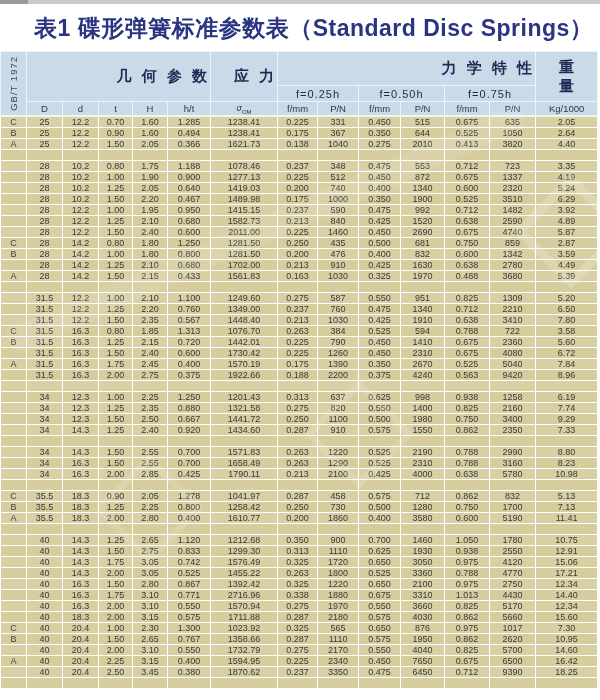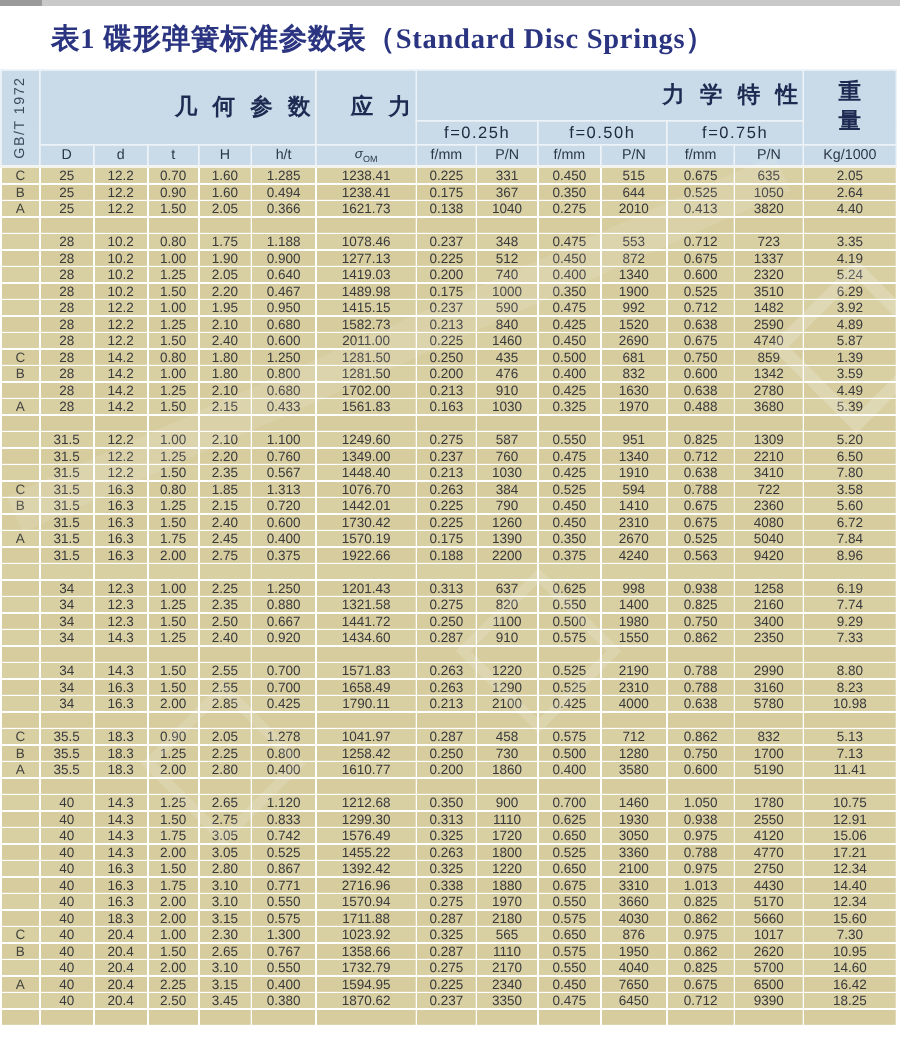--- a/index.html
+++ b/index.html
@@ -4,23 +4,22 @@
 <style>
   html,body{margin:0;padding:0;}
   body{
     width:600px;height:700px;overflow:hidden;background:#ffffff;
     font-family:"Liberation Sans","DejaVu Sans",sans-serif;
     position:relative;
   }
   .top-strip{height:4px;background:linear-gradient(90deg,#9a9a9a 0 28px,#c9c9c9 28px 100%);}
   .page-title{
     margin:9px 0 7px 34px;
-    font-size:19px;font-weight:bold;color:#2a3480;letter-spacing:0.5px;
+    font-size:23px;font-weight:bold;color:#2a3480;letter-spacing:0.5px;
     white-space:nowrap;
-    font-family:Liberation Serif, serif;
   }
   table.springs{
     width:597px;border-collapse:collapse;table-layout:fixed;
     margin-left:0;
   }
   
   thead th{
     background:#c9dbe8;border:1px solid #edf3f7;
     font-weight:normal;color:#22304f;padding:0;
   }
@@ -303,21 +302,21 @@
         <td>0.80</td>
         <td>1.80</td>
         <td>1.250</td>
         <td>1281.50</td>
         <td>0.250</td>
         <td>435</td>
         <td>0.500</td>
         <td>681</td>
         <td>0.750</td>
         <td>859</td>
-        <td>1.39</td>
+        <td>2.87</td>
       </tr>
       <tr>
         <td class="lab">B</td>
         <td>28</td>
         <td>14.2</td>
         <td>1.00</td>
         <td>1.80</td>
         <td>0.800</td>
         <td>1281.50</td>
         <td>0.200</td>

